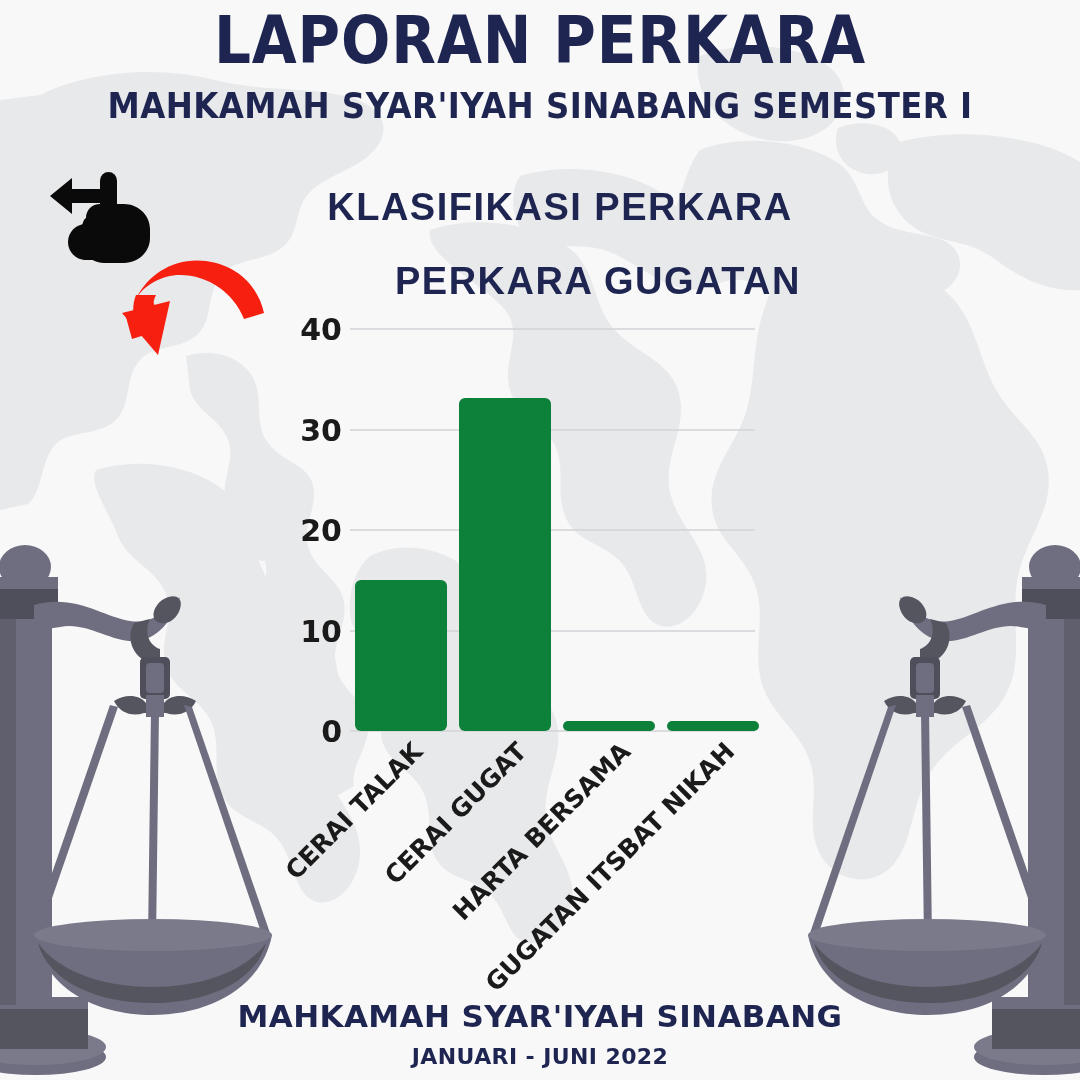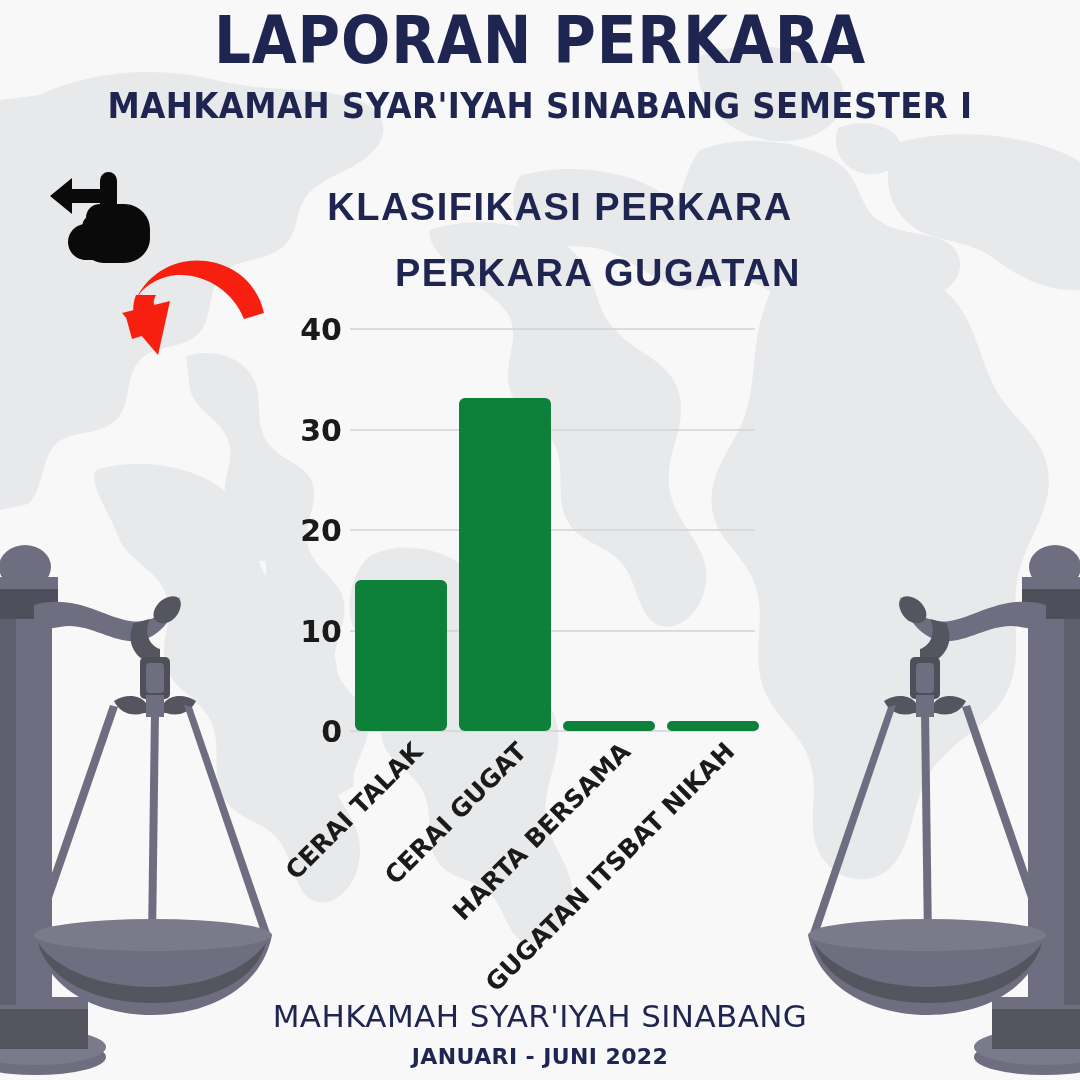--- a/index.html
+++ b/index.html
@@ -74,21 +74,21 @@
   }
   #klasifikasi-line {
     font-size: 38px;
     font-weight: bold;
     letter-spacing: 1.5px;
     color: #1e2551;
     line-height: 1.0;
     padding-left: 40px;
   }
   #gugatan-line {
-    margin-top: 28px;
+    margin-top: 36px;
     font-size: 38px;
     font-weight: bold;
     letter-spacing: 1.5px;
     color: #1e2551;
     line-height: 1.0;
     padding-left: 116px;
   }
 
   
   #swipe-icon {
@@ -157,21 +157,21 @@
     position: absolute;
     bottom: 12px;
     left: 0;
     width: 1080px;
     z-index: 8;
     text-align: center;
   }
   #footer-line1 {
     font-family: "DejaVu Sans", sans-serif;
     font-size: 31px;
-    font-weight: normal;
+    font-weight: bold;
     color: #1e2551;
     letter-spacing: 0.4px;
     line-height: 1.0;
   }
   #footer-line2 {
     margin-top: 14px;
     font-family: "DejaVu Sans", sans-serif;
     font-size: 22px;
     font-weight: bold;
     color: #1e2551;

